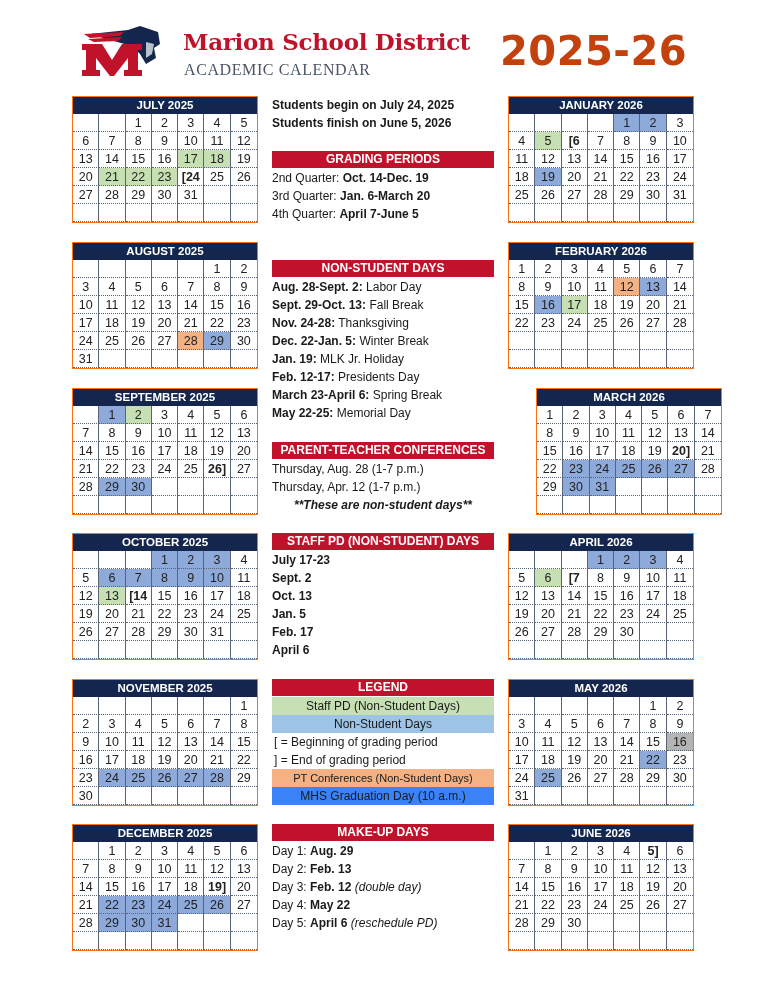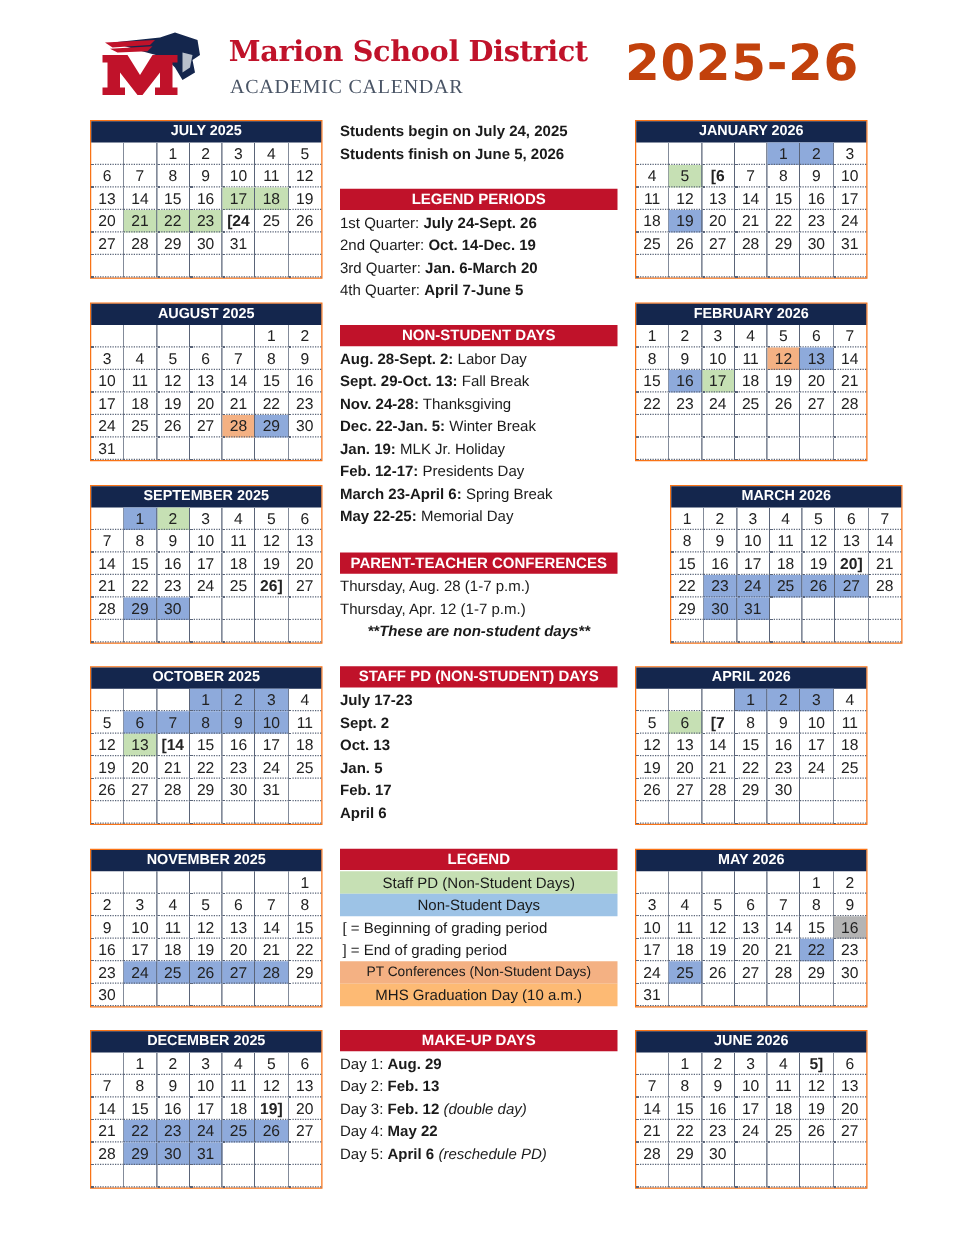--- a/index.html
+++ b/index.html
@@ -610,22 +610,21 @@
       </div>
     </div>
   </div>
 
 <div class="mid" style="top:96px;">
   <div class="line"><b>Students begin on July 24, 2025</b></div>
   <div class="line"><b>Students finish on June 5, 2026</b></div>
 </div>
 
 <div class="mid" style="top:151px;">
-  <div class="redbar">LEGEND PERIODS</div>
-  <div class="line"><span>1st Quarter:</span> <b>July 24-Sept. 26</b></div>
+  <div class="redbar">GRADING PERIODS</div>
   <div class="line"><span>2nd Quarter:</span> <b>Oct. 14-Dec. 19</b></div>
   <div class="line"><span>3rd Quarter:</span> <b>Jan. 6-March 20</b></div>
   <div class="line"><span>4th Quarter:</span> <b>April 7-June 5</b></div>
 </div>
 
 <div class="mid" style="top:260px;">
   <div class="redbar">NON-STUDENT DAYS</div>
   <div class="line"><b>Aug. 28-Sept. 2:</b> <span>Labor Day</span></div>
   <div class="line"><b>Sept. 29-Oct. 13:</b> <span>Fall Break</span></div>
   <div class="line"><b>Nov. 24-28:</b> <span>Thanksgiving</span></div>
@@ -653,21 +652,21 @@
   <div class="line"><b>April 6</b></div>
 </div>
 
 <div class="mid" style="top:679px;">
   <div class="redbar">LEGEND</div>
   <div class="legrow" style="background:#c6e0b4;">Staff PD (Non-Student Days)</div>
   <div class="legrow" style="background:#9dc3e6;">Non-Student Days</div>
   <div class="line" style="padding-left:2px;">[  =  Beginning of grading period</div>
   <div class="line" style="padding-left:2px;">]  =  End of grading period</div>
   <div class="legrow small" style="background:#f4b183;">PT Conferences (Non-Student Days)</div>
-  <div class="legrow" style="background:#fdba74;">MHS Graduation Day (10 a.m.)</div>
+  <div class="legrow" style="background:#3b82f6;">MHS Graduation Day (10 a.m.)</div>
 </div>
 
 <div class="mid" style="top:824px;">
   <div class="redbar">MAKE-UP DAYS</div>
   <div class="line"><span>Day 1:</span> <b>Aug. 29</b></div>
   <div class="line"><span>Day 2:</span> <b>Feb. 13</b></div>
   <div class="line"><span>Day 3:</span> <b>Feb. 12</b> <i>(double day)</i></div>
   <div class="line"><span>Day 4:</span> <b>May 22</b></div>
   <div class="line"><span>Day 5:</span> <b>April 6</b> <i>(reschedule PD)</i></div>
 </div>

